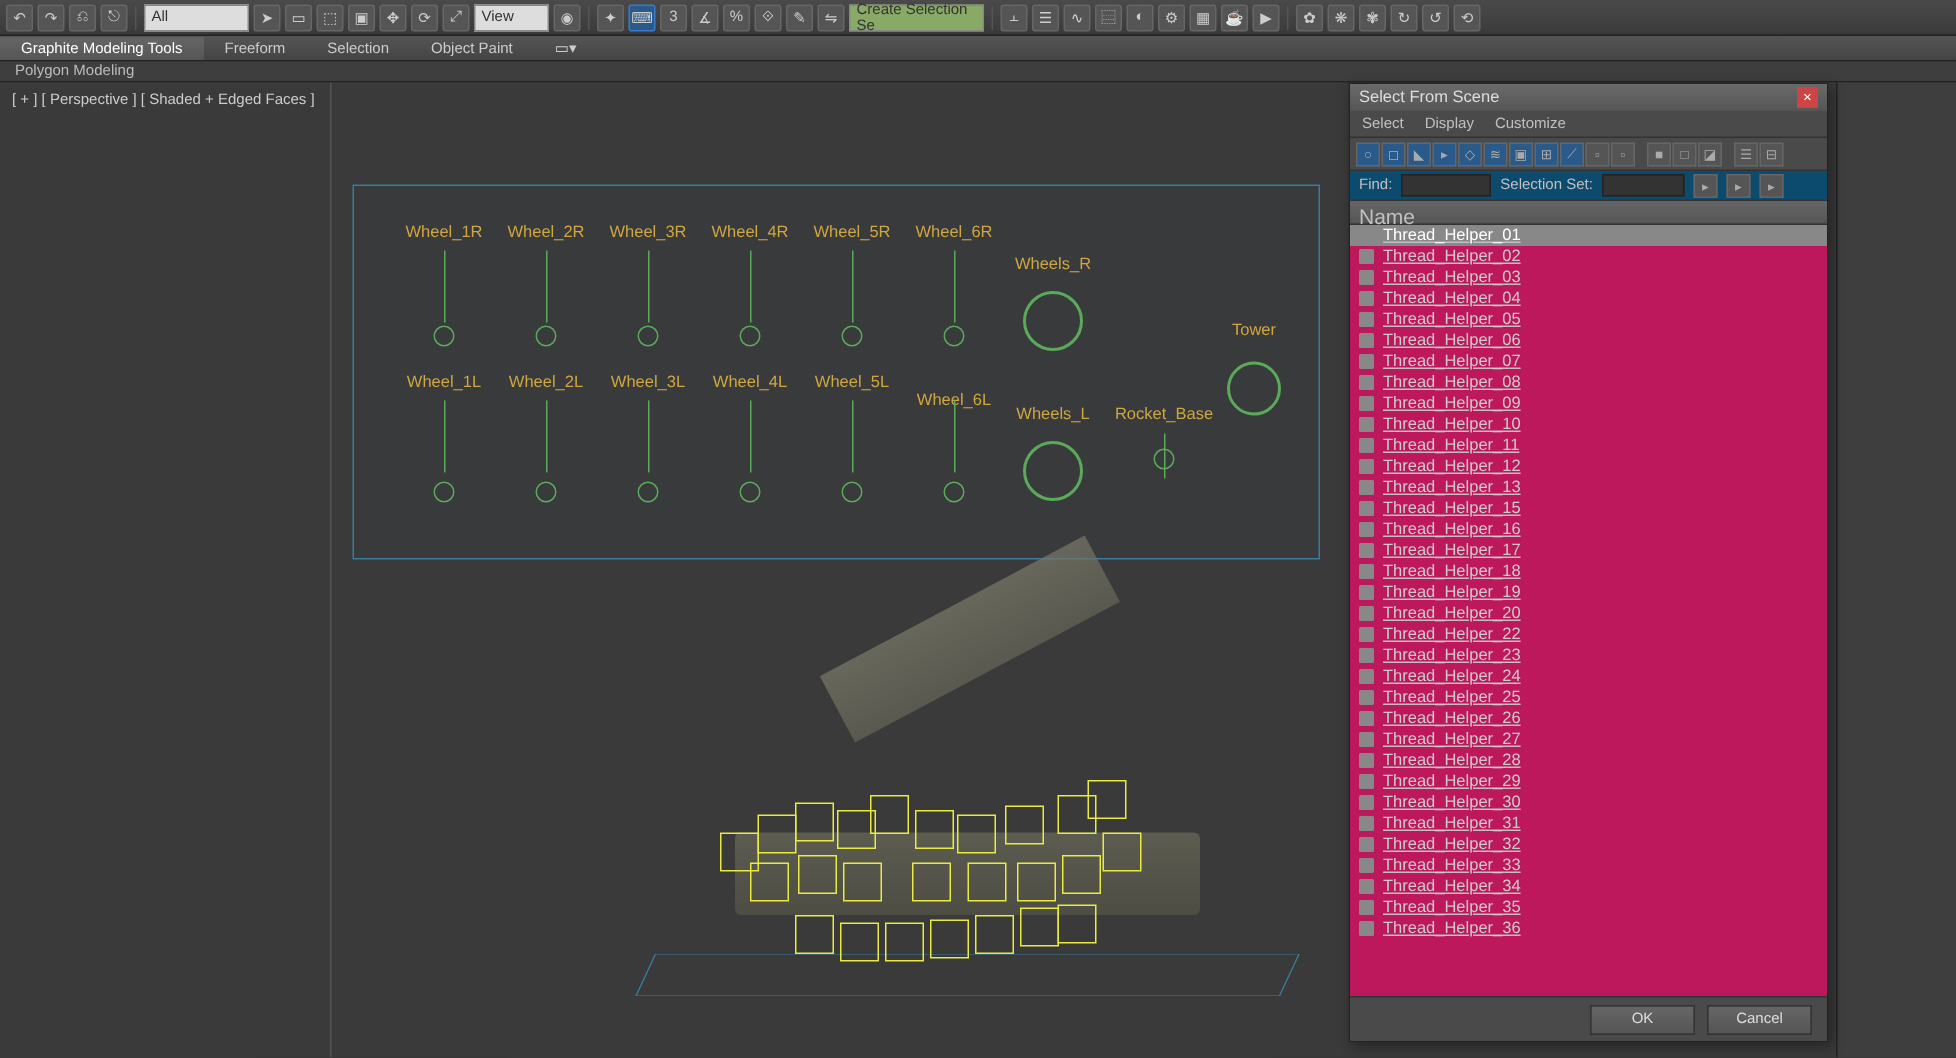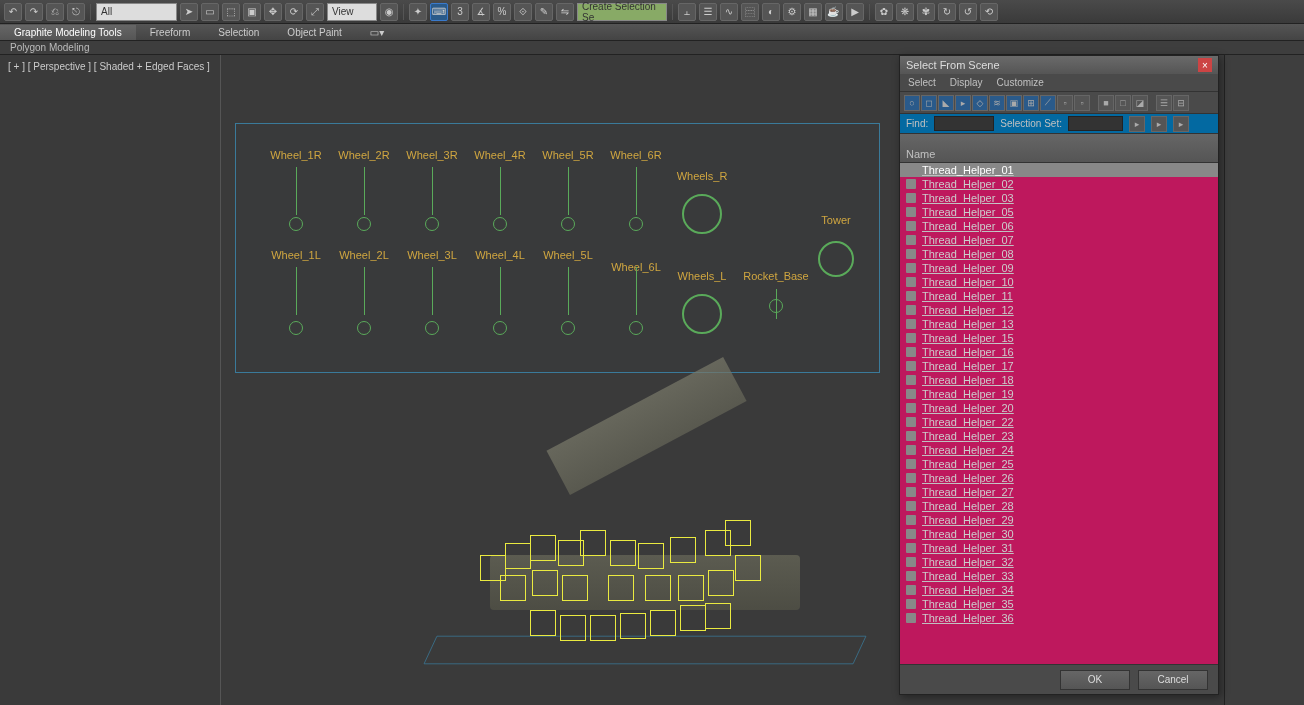--- a/index.html
+++ b/index.html
@@ -44,24 +44,24 @@
 
 
 .dialog { position:absolute; top:55px; right:85px; width:320px; height:640px; background:#4a4a4a; border:1px solid #222; display:flex; flex-direction:column; box-shadow:2px 2px 8px rgba(0,0,0,.4); }
 .dlg-title { height:18px; background:linear-gradient(#6a6a6a,#555); color:#ddd; padding:2px 6px; font-size:10px; display:flex; align-items:center; justify-content:space-between; }
 .dlg-close { width:14px; height:14px; background:#c44; color:#fff; display:flex; align-items:center; justify-content:center; cursor:pointer; font-size:10px; }
 .dlg-menu { height:18px; display:flex; align-items:center; padding:0 8px; gap:14px; background:#4a4a4a; border-bottom:1px solid #333; }
 .dlg-menu span { font-size:10px; cursor:pointer; }
 .dlg-filters { height:22px; background:#4a4a4a; border-bottom:1px solid #333; display:flex; align-items:center; padding:0 4px; gap:1px; }
 .filter-btn { width:16px; height:16px; background:#555; border:1px solid #666; cursor:pointer; display:flex; align-items:center; justify-content:center; font-size:9px; color:#aaa; }
 .filter-btn.on { background:#2a5a8a; }
-.dlg-find { height:20px; display:flex; align-items:center; padding:2px 6px; gap:6px; background:#0369a1; border-bottom:1px solid #333; }
+.dlg-find { height:20px; display:flex; align-items:center; padding:2px 6px; gap:6px; background:#0c4a6e; border-bottom:1px solid #333; }
 .dlg-find input { flex:1; height:15px; background:#333; border:1px solid #222; color:#ccc; padding:0 3px; font-size:10px; }
 .dlg-find label { font-size:10px; }
-.dlg-cols { height:16px; background:linear-gradient(#666,#555); border-bottom:1px solid #333; padding:14px 6px; font-size:11px; }
+.dlg-cols { height:16px; background:linear-gradient(#666,#555); border-bottom:1px solid #333; padding:2px 6px; font-size:14px; }
 .dlg-list { flex:1; overflow-y:auto; background:#be185d;text-decoration:underline; }
 .dlg-list::-webkit-scrollbar { width:14px; }
 .dlg-list::-webkit-scrollbar-track { background:#3a3a3a; }
 .dlg-list::-webkit-scrollbar-thumb { background:#666; border:1px solid #444; }
 .dlg-row { height:14px; display:flex; align-items:center; padding:0 6px; gap:6px; cursor:pointer; font-size:10px; color:#ccc; }
 .dlg-row.sel { background:#888; color:#fff; }
 .dlg-row .ico { width:10px; height:10px; background:#888; border-radius:1px; }
 .dlg-btns { height:30px; display:flex; align-items:center; justify-content:flex-end; gap:8px; padding:0 10px; background:#4a4a4a; border-top:1px solid #333; }
 .dlg-btns button { width:70px; height:20px; background:linear-gradient(#666,#555); border:1px solid #333; color:#ddd; cursor:pointer; font-size:10px; }
 
@@ -70,21 +70,21 @@
 </style>
 </head>
 <body>
 
 <div class="toolbar">
   <div class="tb-btn">↶</div>
   <div class="tb-btn">↷</div>
   <div class="tb-btn">⎌</div>
   <div class="tb-btn">⎋</div>
   <div class="tb-sep"></div>
-  <div class="tb-dd" style="width:81px">All</div>
+  <div class="tb-dd" style="width:70px">All</div>
   <div class="tb-btn">➤</div>
   <div class="tb-btn">▭</div>
   <div class="tb-btn">⬚</div>
   <div class="tb-btn">▣</div>
   <div class="tb-btn">✥</div>
   <div class="tb-btn">⟳</div>
   <div class="tb-btn">⤢</div>
   <div class="tb-dd" style="width:50px">View</div>
   <div class="tb-btn">◉</div>
   <div class="tb-sep"></div>
@@ -262,20 +262,24 @@
       <div class="dlg-row">
         <span class="ico"></span>
         <span>Thread_Helper_02</span>
       </div>
       <div class="dlg-row">
         <span class="ico"></span>
         <span>Thread_Helper_03</span>
       </div>
       <div class="dlg-row">
         <span class="ico"></span>
+        <span>Thread_Helper_04</span>
+      </div>
+      <div class="dlg-row">
+        <span class="ico"></span>
         <span>Thread_Helper_05</span>
       </div>
       <div class="dlg-row">
         <span class="ico"></span>
         <span>Thread_Helper_06</span>
       </div>
       <div class="dlg-row">
         <span class="ico"></span>
         <span>Thread_Helper_07</span>
       </div>

